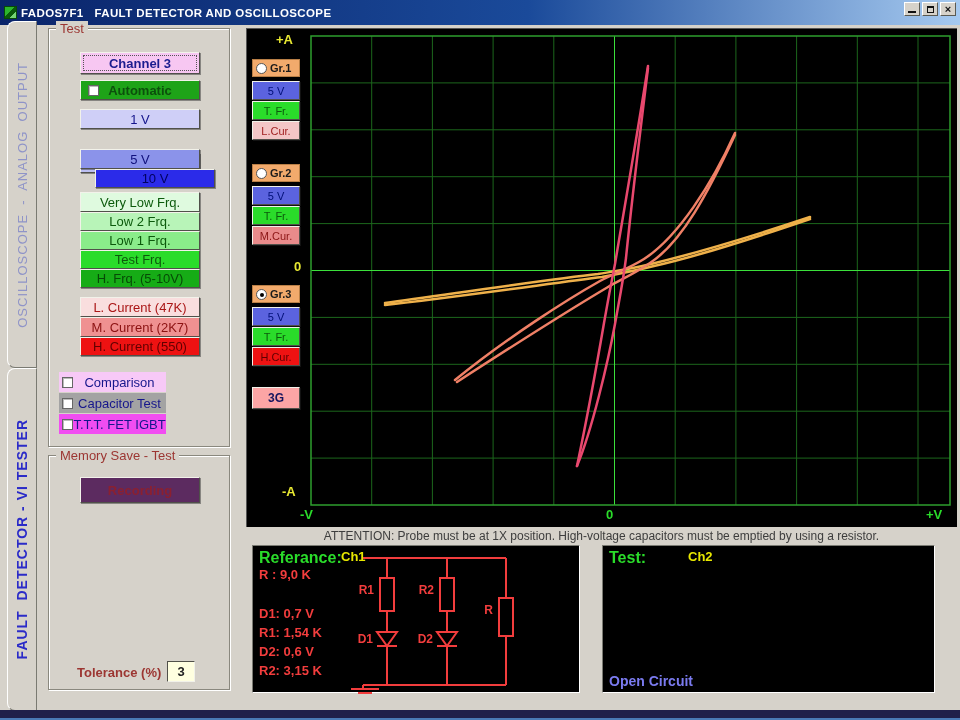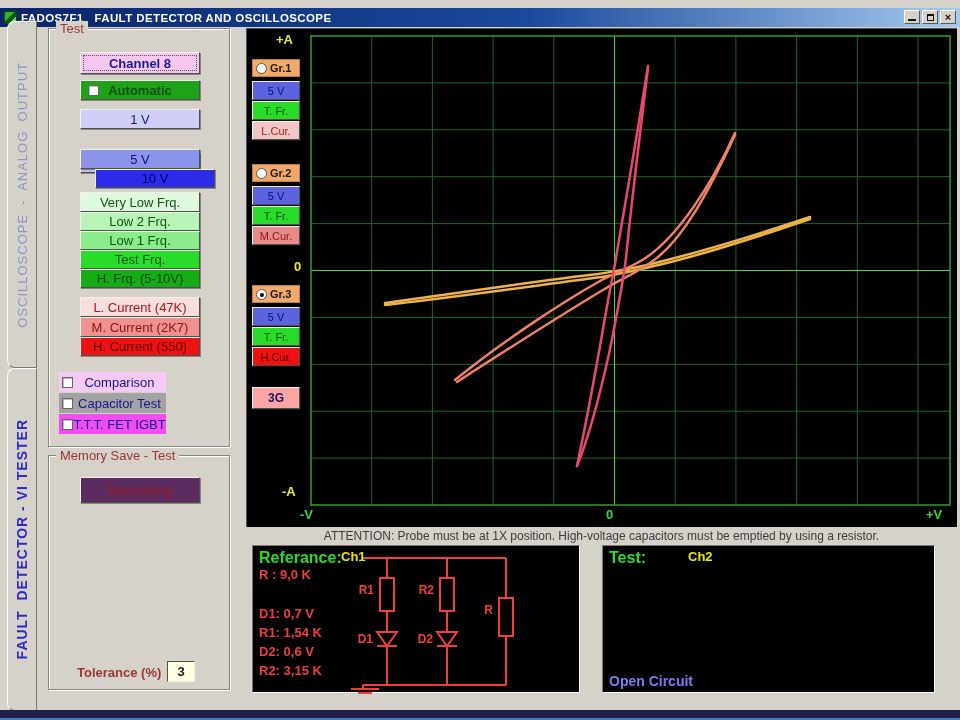--- a/index.html
+++ b/index.html
@@ -1,20 +1,20 @@
 <!DOCTYPE html>
 <html><head>
 <meta charset="utf-8">
 <style>
   html,body{margin:0;padding:0;background:#3a6ea5;}
   *{box-sizing:border-box;}
   .window{position:relative;width:960px;height:720px;background:#d6d2ca;overflow:hidden;
           font-family:"Liberation Sans",sans-serif;}
   
-  .titlebar{position:absolute;left:0;top:8px;width:960px;height:19px;
+  .titlebar{position:absolute;left:0;top:0;width:960px;height:25px;
             background:linear-gradient(90deg,#0a246a 0%,#1a4a9a 55%,#a6caf0 100%);
             display:flex;align-items:center;padding:0 3px;}
   .app-icon{width:13px;height:13px;margin:0 4px 0 1px;flex:0 0 auto;
             background:linear-gradient(135deg,#2db52d 0 45%,#0a5a0a 45% 70%,#74d474 70%);
             border:1px solid #064a06;}
   .title-text{color:#fff;font-size:11.5px;font-weight:bold;letter-spacing:.4px;white-space:pre;}
   .win-buttons{position:absolute;right:4px;top:2px;display:flex;gap:2px;}
   .win-btn{width:16px;height:14px;background:#d6d2ca;border:1px solid;
            border-color:#fff #5a5a52 #5a5a52 #fff;position:relative;cursor:pointer;
            display:flex;align-items:center;justify-content:center;}
@@ -137,21 +137,21 @@
 
   <div class="tab tab-osc">
     <span>OSCILLOSCOPE  -  ANALOG  OUTPUT</span>
   </div>
   <div class="tab tab-fd">
     <span>FAULT  DETECTOR - VI TESTER</span>
   </div>
 
   <div class="groupbox gb-test">
     <span class="group-label">Test</span>
-    <div class="btn b-channel">Channel 8</div>
+    <div class="btn b-channel">Channel 3</div>
     <div class="btn b-auto">
       <span class="chk" style="position:absolute;left:4px;"></span>
       <span>Automatic</span>
     </div>
     <div class="btn b-v1">1 V</div>
     <div class="btn b-v2">2 V</div>
     <div class="btn b-v5">5 V</div>
     <div class="btn b-v10">10 V</div>
     <div class="btn b-f1">Very Low Frq.</div>
     <div class="btn b-f2">Low 2 Frq.</div>

